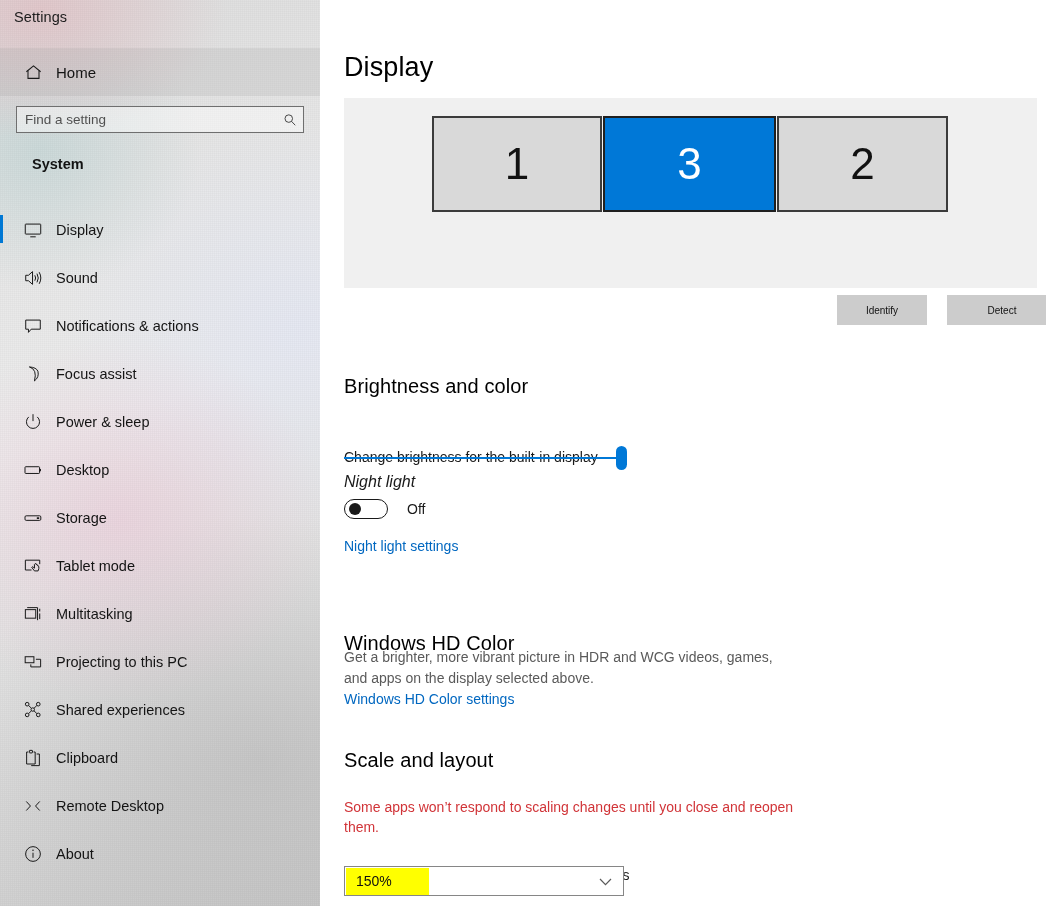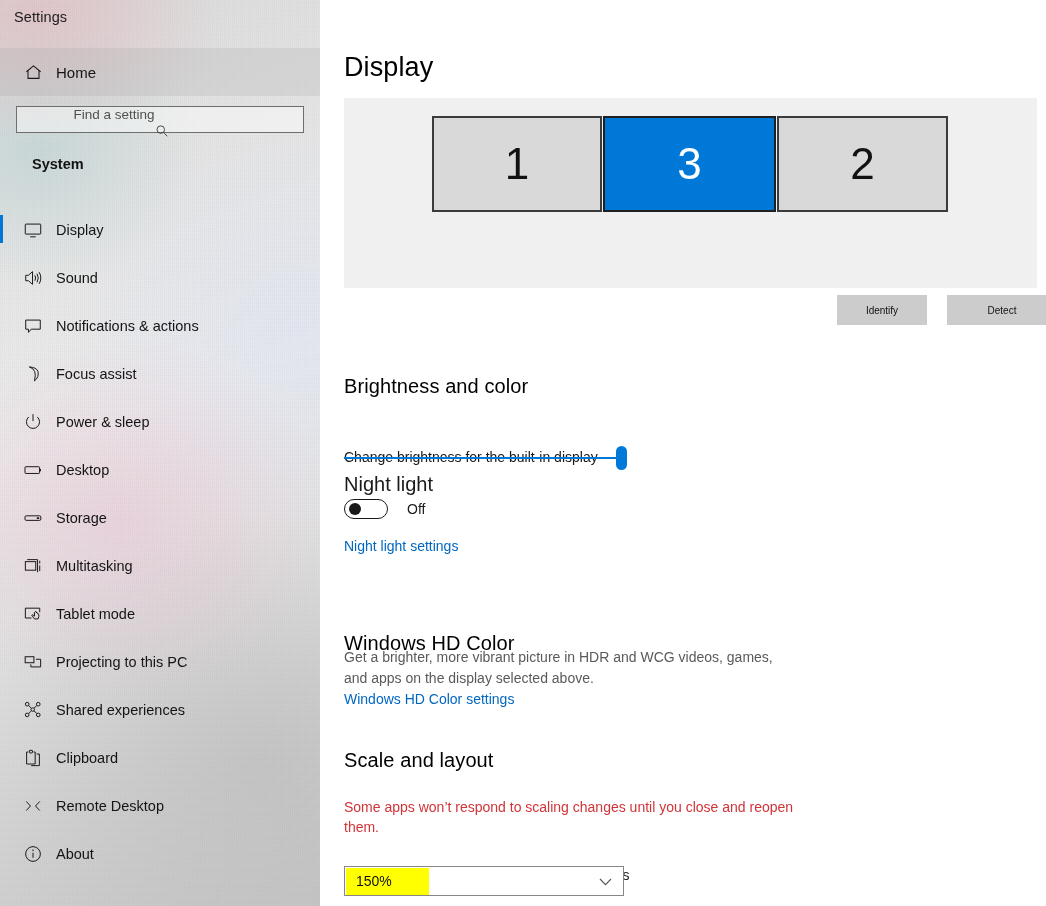--- a/index.html
+++ b/index.html
@@ -71,21 +71,20 @@
     position: absolute;
     left: 16px; top: 106px;
     width: 288px; height: 27px;
   }
   #search-box {
     width: 100%; height: 100%;
     background: rgba(255,255,255,0.45);
     border: 1px solid #6f6f6f;
     display: flex; align-items: center;
     padding: 0 4px 0 8px;
-    flex-direction: column;
   }
   #search-input {
     flex: 1 1 auto;
     border: none; outline: none; background: transparent;
     font-family: "Liberation Sans", sans-serif;
     font-size: 13.5px;
     color: #1b1b1b;
     padding: 0;
   }
   #search-input::placeholder { color: #505050; opacity: 1; }
@@ -219,21 +218,21 @@
     position: absolute;
     left: 272px; top: 0px;
     width: 11px; height: 24px;
     border-radius: 6px;
     background: #0078d7;
   }
 
   #nightlight-label {
     position: absolute;
     left: 24px; top: 473px;
-    font-size: 20px; color: #1a1a1a;
+    font-size: 16px; color: #1a1a1a; font-style: italic;
   }
   #nightlight-toggle-row {
     position: absolute;
     left: 24px; top: 499px;
     display: flex; align-items: center;
   }
   .toggle {
     width: 44px; height: 20px;
     border: 1.6px solid #191919;
     border-radius: 10px;
@@ -433,38 +432,38 @@
             <rect x="15.2" y="10.2" width="2.6" height="1.9" fill="#1a1a1a" stroke="none"></rect>
           </svg>
         </span>
         <span class="nav-label">Storage</span>
       </div>
 
       <div class="nav-item">
         <span class="accent"></span>
         <span class="nav-icon">
           <svg width="20" height="20" viewBox="0 0 22 22" fill="none" stroke="#1a1a1a" stroke-width="1.1">
+            <path d="M2.6 4.6 H18.4 V9"></path>
+            <path d="M2.6 4.6 V15.4 H9.4"></path>
+            <path d="M12.6 9.2 V13.4 L11.2 12.2 Q10.2 11.4 9.6 12.4 L12.6 16.4 H16.6 Q17.8 14 17.4 11.6 L16.6 11.2 V10.4 L15.4 10 V9.4 L14.2 9 V8.4 Q13.4 8 12.6 9.2 Z"></path>
+          </svg>
+        </span>
+        <span class="nav-label">Tablet mode</span>
+      </div>
+
+      <div class="nav-item">
+        <span class="accent"></span>
+        <span class="nav-icon">
+          <svg width="20" height="20" viewBox="0 0 22 22" fill="none" stroke="#1a1a1a" stroke-width="1.1">
             <rect x="2.6" y="6.2" width="11.4" height="9.4"></rect>
             <path d="M4.6 4 H16 V17.8"></path>
             <path d="M18.4 5.2 V8.2 M18.4 10.4 V16.6"></path>
           </svg>
         </span>
         <span class="nav-label">Multitasking</span>
-      </div>
-
-      <div class="nav-item">
-        <span class="accent"></span>
-        <span class="nav-icon">
-          <svg width="20" height="20" viewBox="0 0 22 22" fill="none" stroke="#1a1a1a" stroke-width="1.1">
-            <path d="M2.6 4.6 H18.4 V9"></path>
-            <path d="M2.6 4.6 V15.4 H9.4"></path>
-            <path d="M12.6 9.2 V13.4 L11.2 12.2 Q10.2 11.4 9.6 12.4 L12.6 16.4 H16.6 Q17.8 14 17.4 11.6 L16.6 11.2 V10.4 L15.4 10 V9.4 L14.2 9 V8.4 Q13.4 8 12.6 9.2 Z"></path>
-          </svg>
-        </span>
-        <span class="nav-label">Tablet mode</span>
       </div>
 
       <div class="nav-item">
         <span class="accent"></span>
         <span class="nav-icon">
           <svg width="20" height="20" viewBox="0 0 22 22" fill="none" stroke="#1a1a1a" stroke-width="1.1">
             <rect x="2.4" y="5.2" width="9.6" height="6.6"></rect>
             <path d="M14.2 8 H19.4 V16.4 H8.6 V13.6"></path>
           </svg>
         </span>

